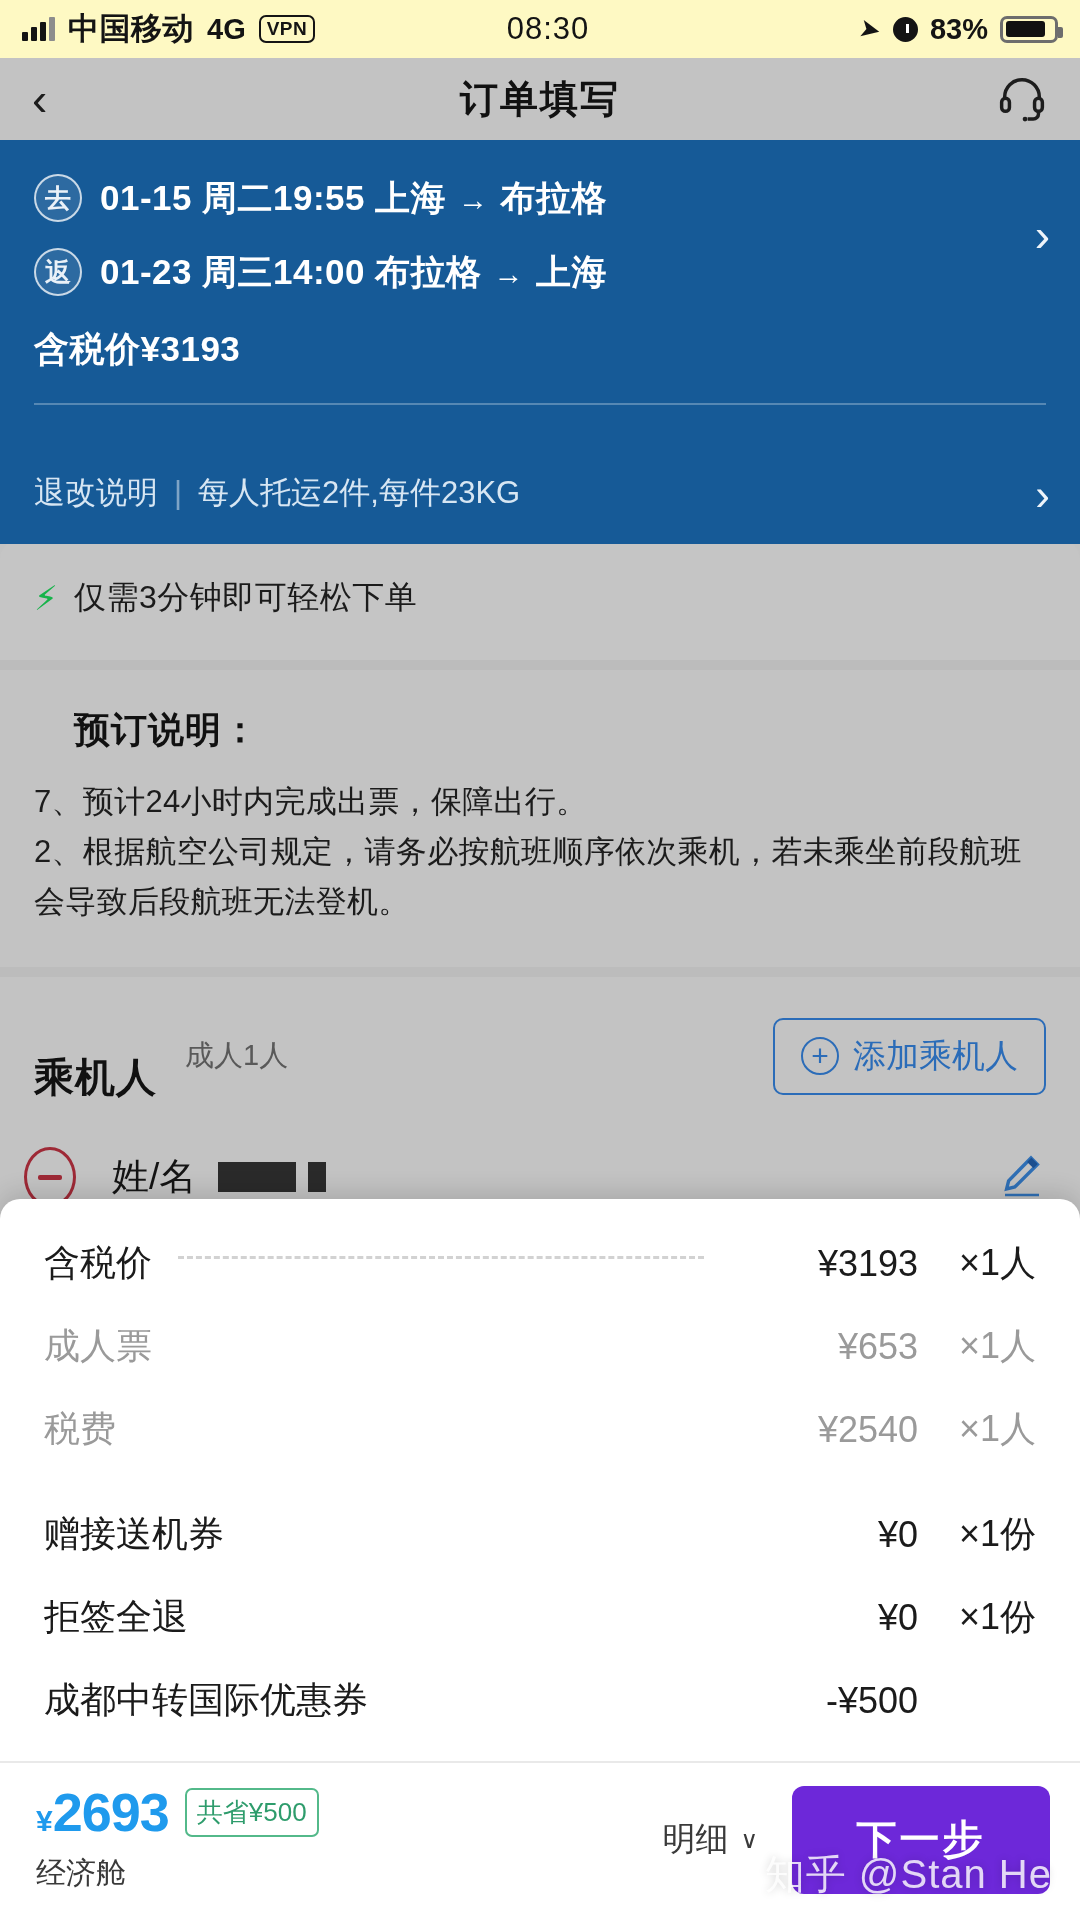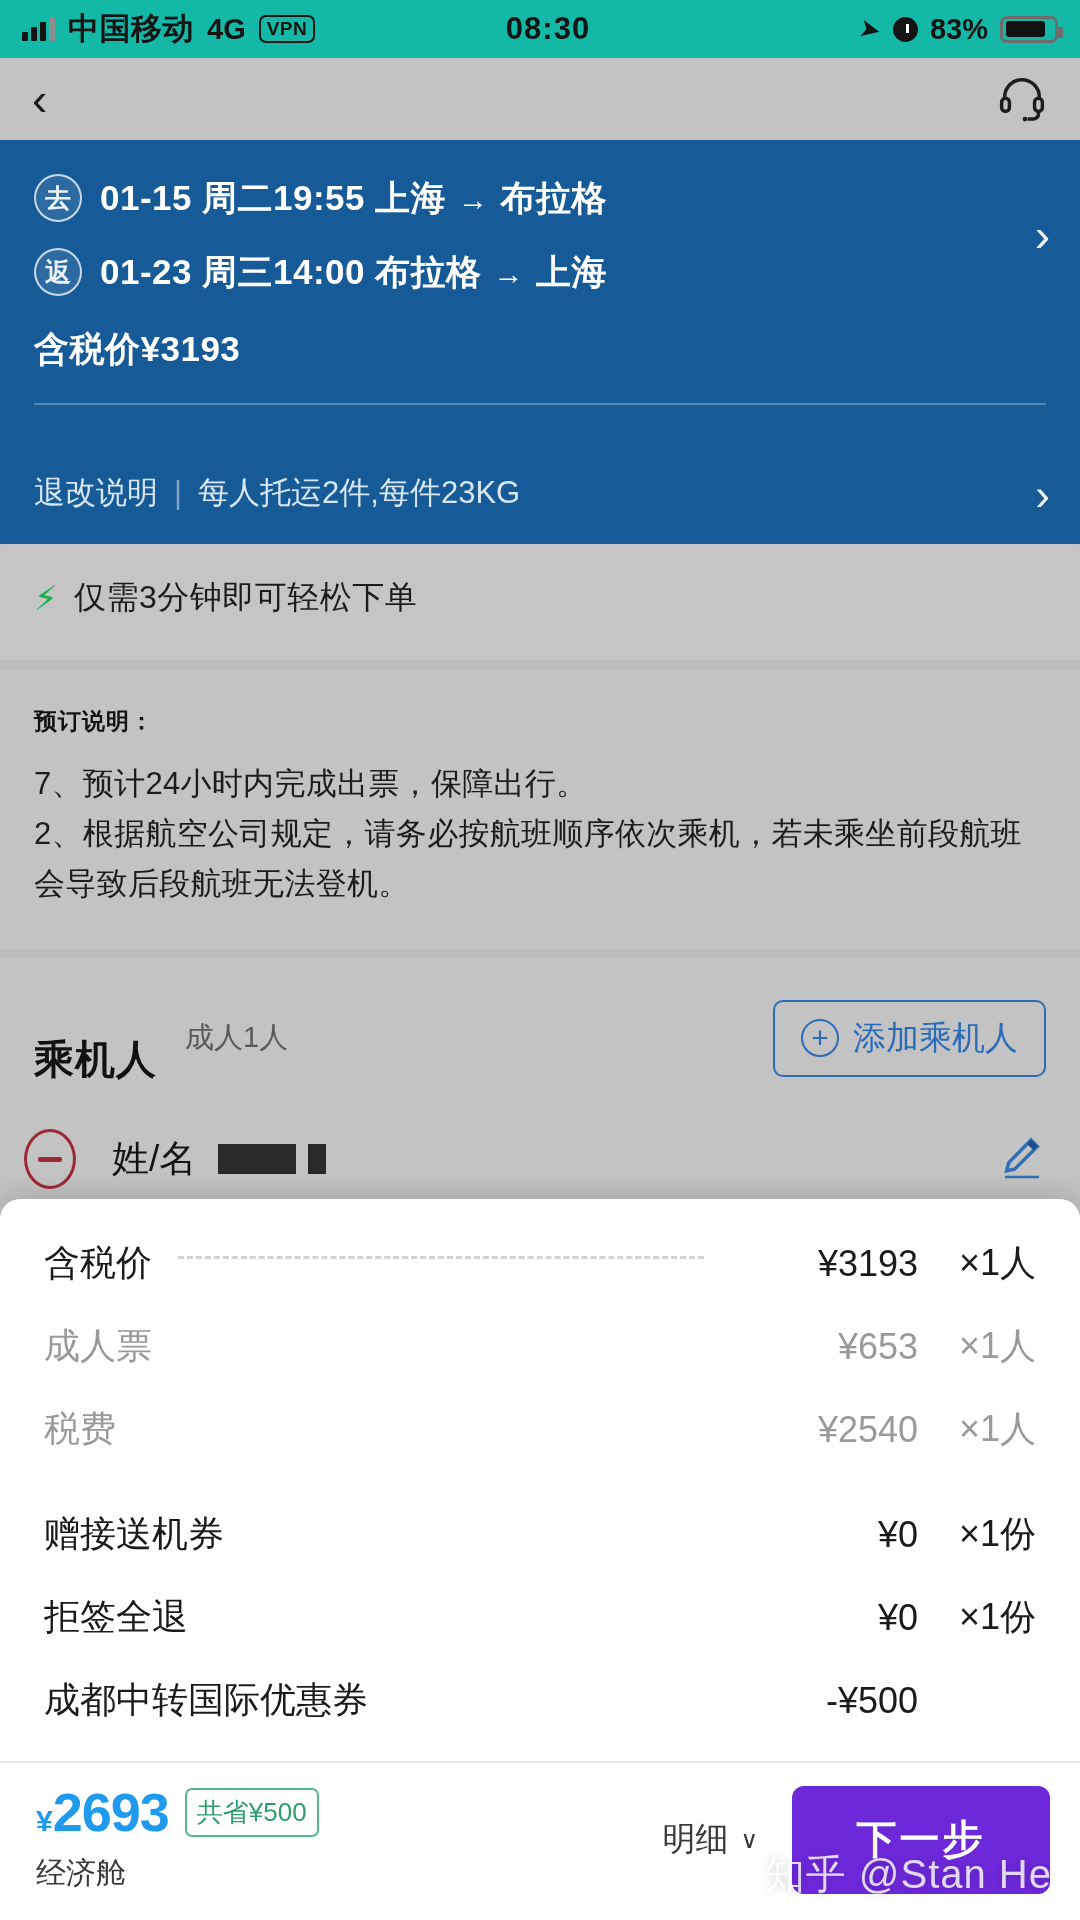--- a/index.html
+++ b/index.html
@@ -5,35 +5,35 @@
   * { margin:0; padding:0; box-sizing:border-box; }
   html,body { width:1080px; height:1920px; }
   body {
     font-family:"Liberation Sans","DejaVu Sans",sans-serif;
     background:#c3c3c3;
     position:relative;
     overflow:hidden;
   }
   
   .statusbar{
-    height:58px; background:#14b8a6;
+    height:58px; background:#fef9c3;
     display:flex; align-items:center; padding:0 22px;
     position:relative; color:#141414;
   }
   .sb-left{display:flex;align-items:center;gap:13px;}
   .signal{display:flex;align-items:flex-end;gap:3px;height:24px;}
   .signal i{width:6px;background:#141414;border-radius:1px;display:block;}
   .signal i:nth-child(1){height:9px;}
   .signal i:nth-child(2){height:14px;}
   .signal i:nth-child(3){height:19px;}
   .signal i:nth-child(4){height:24px;background:#8d8d8d;}
   .carrier{font-size:31px;font-weight:600;letter-spacing:.5px;}
   .net{font-size:29px;font-weight:600;}
   .vpn{font-size:19px;font-weight:700;border:2.5px solid #141414;border-radius:7px;padding:1px 6px;letter-spacing:.5px;}
-  .sb-time{position:absolute;left:16px;right:0;text-align:center;font-size:31px;font-weight:700;letter-spacing:1px;}
+  .sb-time{position:absolute;left:16px;right:0;text-align:center;font-size:31px;font-weight:400;letter-spacing:1px;}
   .sb-right{margin-left:auto;display:flex;align-items:center;gap:12px;z-index:2;}
   .loc-icon{font-size:26px;transform:rotate(12deg);}
   .alarm{width:25px;height:25px;border:3px solid #141414;border-radius:50%;position:relative;background:#141414;}
   .alarm:after{content:"";position:absolute;left:10px;top:4px;width:3px;height:9px;background:#fff;}
   .batt-pct{font-size:29px;font-weight:600;}
   .batt{width:58px;height:27px;border:3px solid #6d6d6d;border-radius:7px;padding:2.5px;position:relative;}
   .batt:after{content:"";position:absolute;right:-8px;top:8px;width:5px;height:11px;background:#6d6d6d;border-radius:0 2px 2px 0;}
   .batt span{display:block;height:100%;width:83%;background:#111;border-radius:3px;}
   
   .navbar{height:82px;background:#c3c3c3;display:flex;align-items:center;position:relative;padding:0 32px;}
@@ -69,21 +69,21 @@
   
   .notice{
     background:#c5c5c5;border-radius:22px 22px 0 0;margin-top:-6px;
     padding:38px 34px 40px 34px;display:flex;align-items:center;gap:16px;
   }
   .bolt{color:#17b34a;font-size:34px;line-height:1;}
   .notice-text{font-size:32px;color:#1b1b1b;letter-spacing:.5px;}
   .thin-sep{height:10px;background:#bcbcbc;}
   
   .booking{background:#c3c3c3;padding:36px 34px 40px 34px;}
-  .booking h3{font-size:23px;font-weight:700;color:#111;margin-bottom:22px;letter-spacing:1px;}
+  .booking h3{font-size:36px;font-weight:700;color:#111;margin-bottom:22px;letter-spacing:1px;margin-left:40px;}
   .booking p{font-size:31px;color:#1c1c1c;line-height:1.62;letter-spacing:.3px;}
   
   .pax-sep{height:10px;background:#bcbcbc;}
   .pax-head{display:flex;align-items:center;padding:30px 34px 28px 34px;background:#c3c3c3;}
   .pax-title{font-size:40px;font-weight:700;color:#111;letter-spacing:1px;margin-top:43px;}
   .pax-sub{font-size:29px;color:#595959;margin-left:28px;}
   .pax-add{
     margin-left:auto;border:2px solid #2b6cb8;border-radius:10px;
     padding:14px 26px;display:flex;align-items:center;gap:14px;
     color:#2b6cb8;font-size:33px;background:transparent;
@@ -168,20 +168,21 @@
     <span class="alarm"></span>
     <span class="batt-pct">83%</span>
     <span class="batt">
         <span></span>
       </span>
   </div>
 </div>
 
 <div class="navbar">
   <div class="nav-back">‹</div>
+  <div class="nav-title">订单填写</div>
   <div class="nav-svc">
     <svg width="52" height="52" viewBox="0 0 24 24" fill="none" stroke="#1d1d1d" stroke-width="1.6">
       <path d="M4 13v-1a8 8 0 0116 0v1"></path>
       <rect x="2.6" y="12.6" width="3.6" height="6" rx="1.8"></rect>
       <rect x="17.8" y="12.6" width="3.6" height="6" rx="1.8"></rect>
       <path d="M19.6 18.6v1.2a2.4 2.4 0 01-2.4 2.4h-2.6"></path>
       <circle cx="13.4" cy="22.2" r="1.1" fill="#1d1d1d" stroke="none"></circle>
     </svg>
   </div>
 </div>

